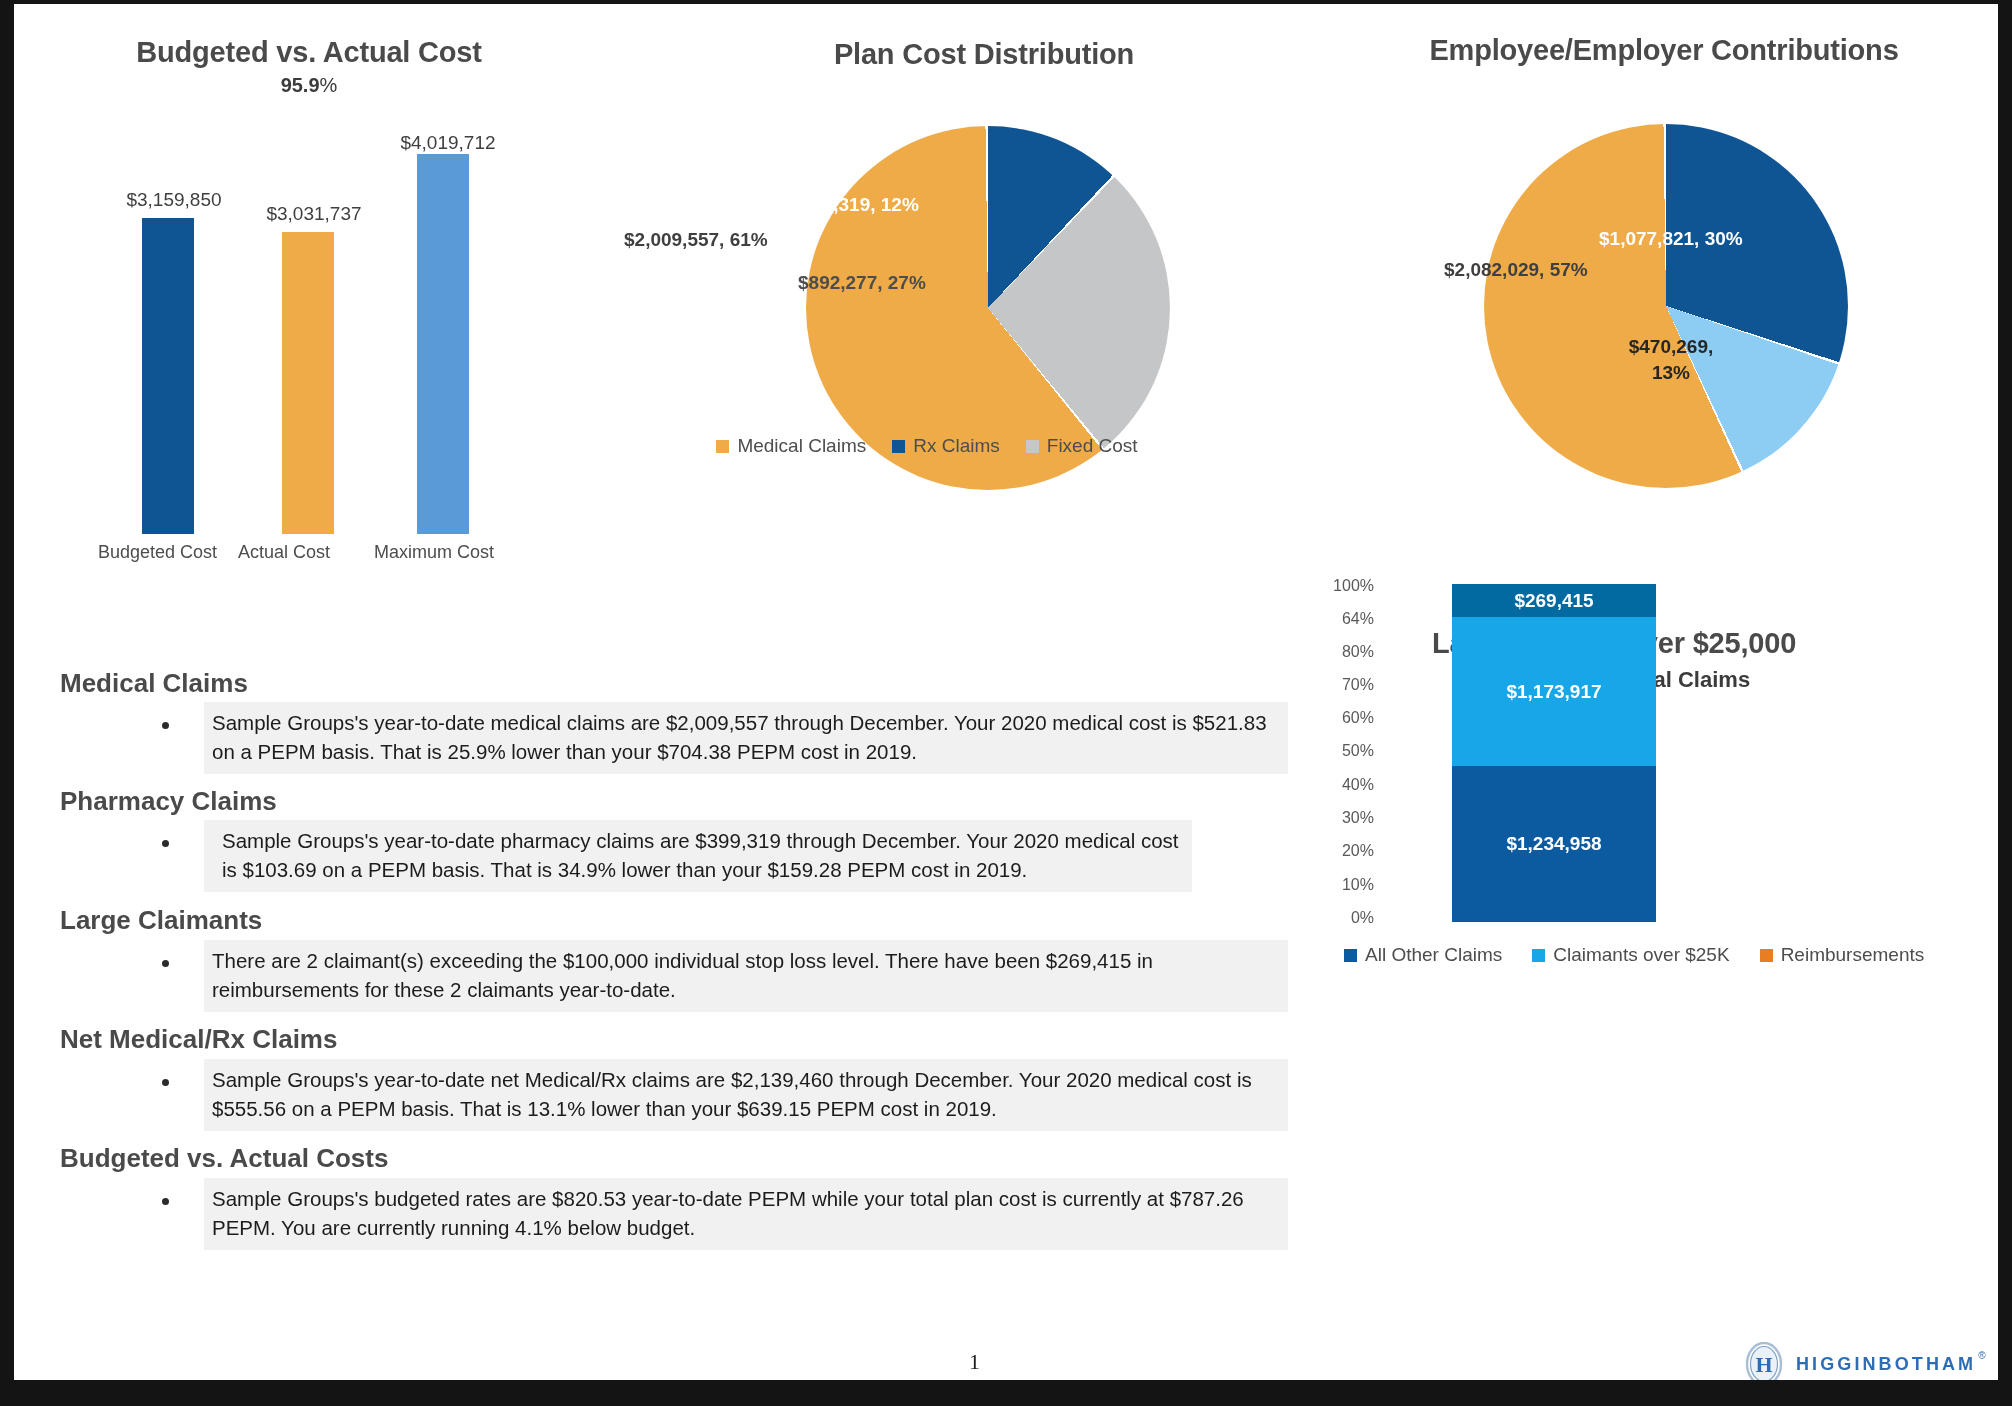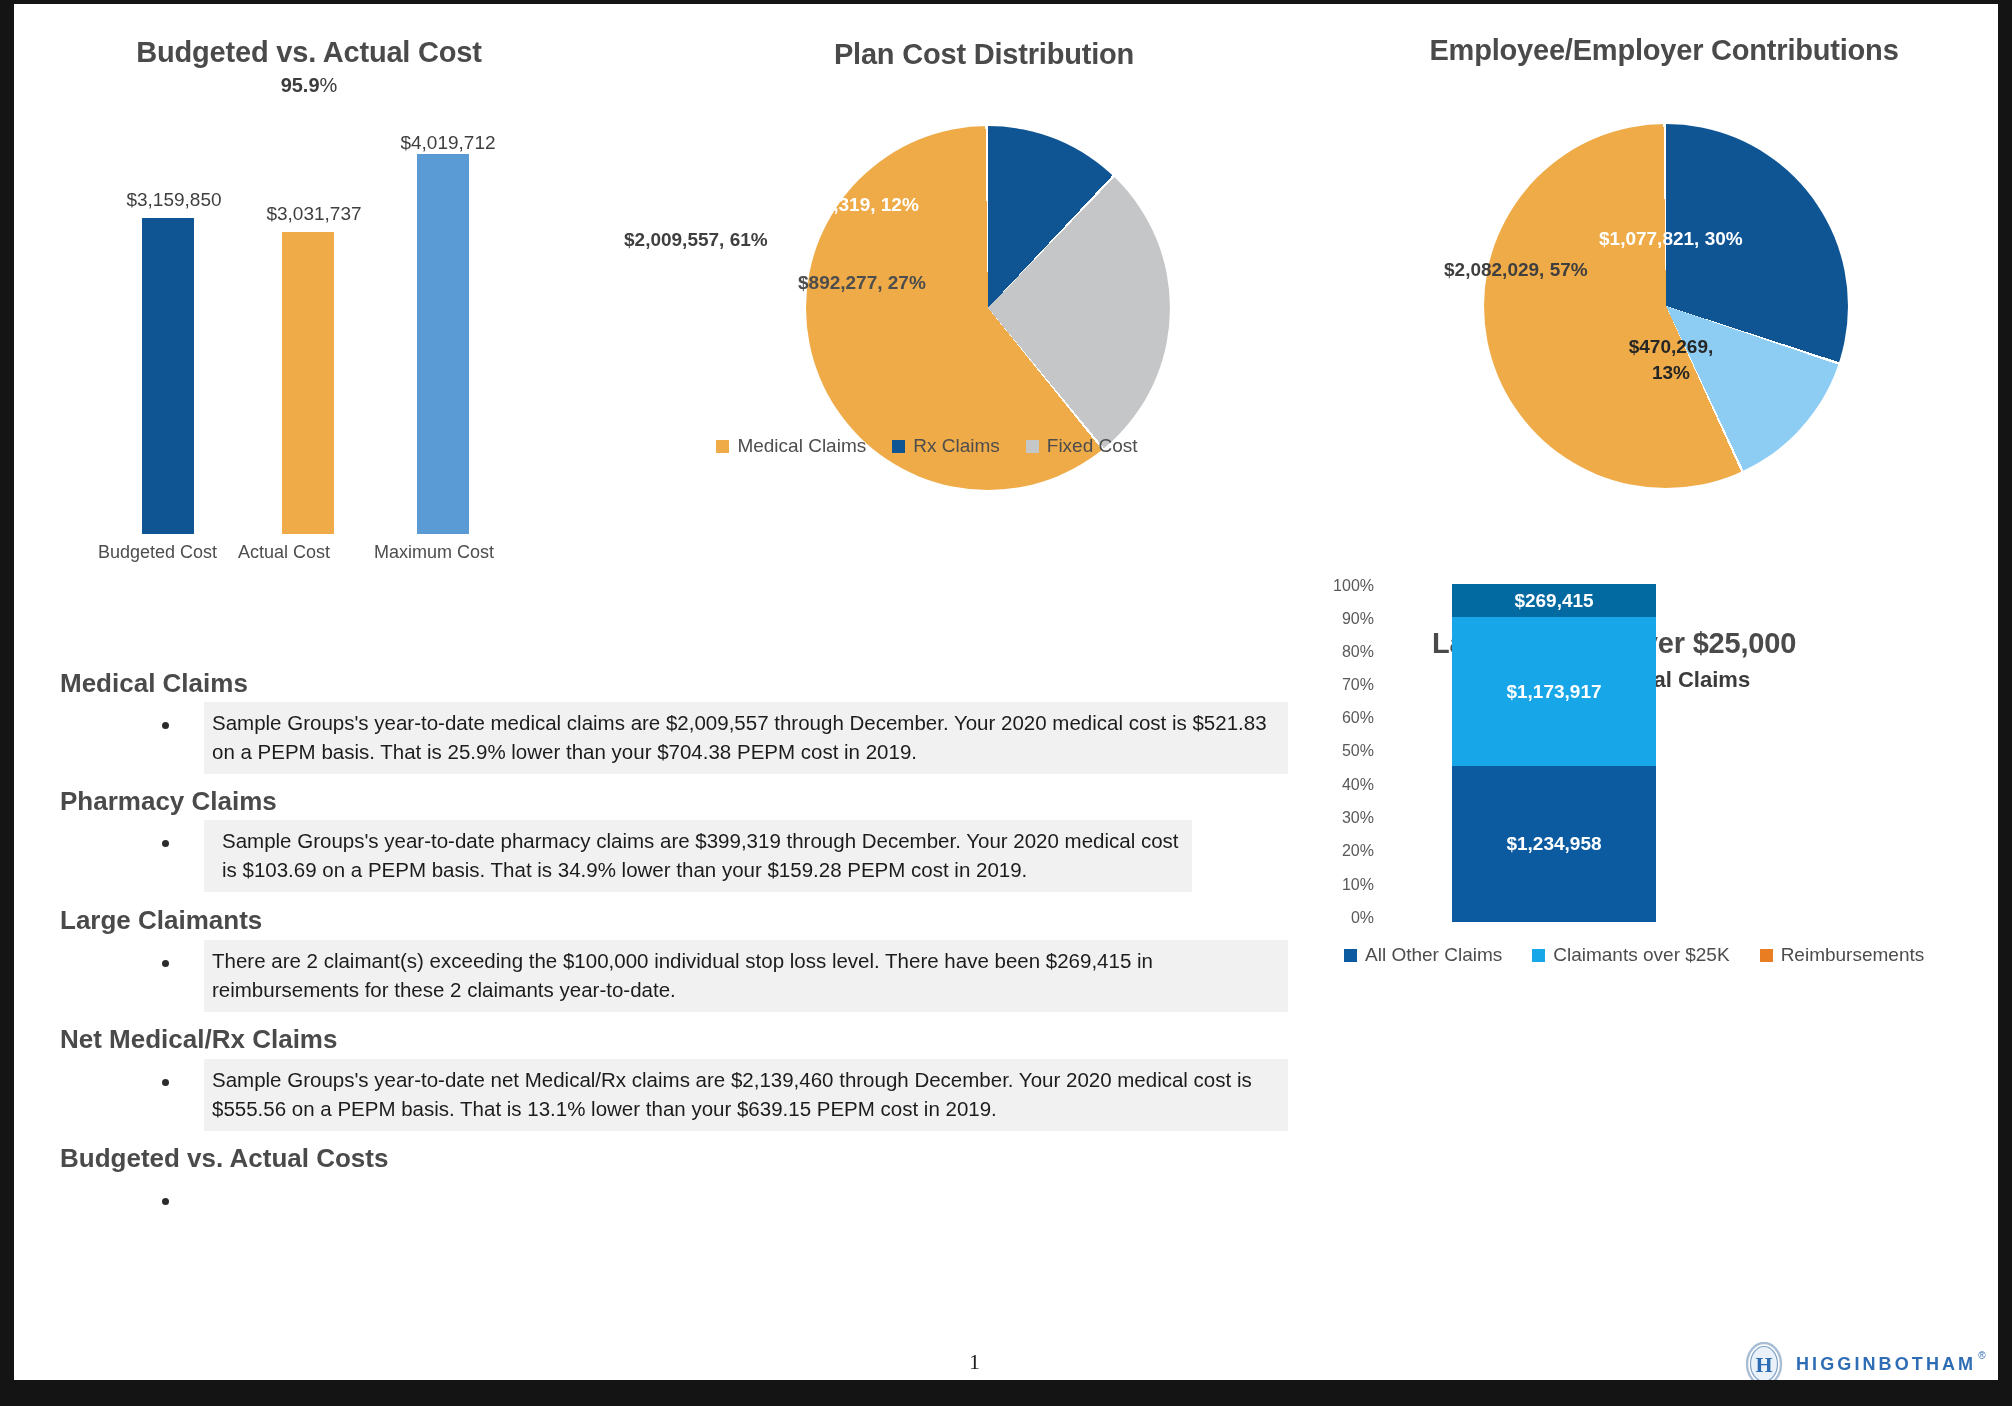--- a/index.html
+++ b/index.html
@@ -177,30 +177,31 @@
     <div class="sec-head" style="left:46px;top:901px;">Large Claimants</div>
     <div class="bullet-dot" style="left:148px;top:956px;"></div>
     <div class="sec-body" style="left:190px;top:936px;width:1084px;">There are 2 claimant(s) exceeding the $100,000 individual stop loss level. There have been $269,415 in reimbursements for these 2 claimants year-to-date.</div>
 
     <div class="sec-head" style="left:46px;top:1020px;">Net Medical/Rx Claims</div>
     <div class="bullet-dot" style="left:148px;top:1075px;"></div>
     <div class="sec-body" style="left:190px;top:1055px;width:1084px;">Sample Groups's year-to-date net Medical/Rx claims are $2,139,460 through December. Your 2020 medical cost is $555.56 on a PEPM basis. That is 13.1% lower than your $639.15 PEPM cost in 2019.</div>
 
     <div class="sec-head" style="left:46px;top:1139px;">Budgeted vs. Actual Costs</div>
     <div class="bullet-dot" style="left:148px;top:1194px;"></div>
+    <div class="sec-body" style="left:190px;top:1174px;width:1084px;">Sample Groups's budgeted rates are $820.53 year-to-date PEPM while your total plan cost is currently at $787.26 PEPM. You are currently running 4.1% below budget.</div>
   </div>
 
   <div style="position:absolute;left:1290px;top:620px;width:640px;height:420px;">
 
     <div class="chart-title" style="position:absolute;left:0;top:3px;width:620px;">Large Claims Over $25,000</div>
     <div class="chart-sub" style="position:absolute;left:0;top:43px;width:620px;font-size:22px;">22 - 59.9% Of Total Claims</div>
 
     <div style="position:absolute;left:0;top:0;width:100px;height:420px;">
       <div class="ytick" style="left:0;top:-47px;width:70px;">100%</div>
-      <div class="ytick" style="left:0;top:-14px;width:70px;">90%</div>
+      <div class="ytick" style="left:0;top:-14px;width:70px;">64%</div>
       <div class="ytick" style="left:0;top:19px;width:70px;">80%</div>
       <div class="ytick" style="left:0;top:52px;width:70px;">70%</div>
       <div class="ytick" style="left:0;top:85px;width:70px;">60%</div>
       <div class="ytick" style="left:0;top:118px;width:70px;">50%</div>
       <div class="ytick" style="left:0;top:152px;width:70px;">40%</div>
       <div class="ytick" style="left:0;top:185px;width:70px;">30%</div>
       <div class="ytick" style="left:0;top:218px;width:70px;">20%</div>
       <div class="ytick" style="left:0;top:252px;width:70px;">10%</div>
       <div class="ytick" style="left:0;top:285px;width:70px;">0%</div>
     </div>

